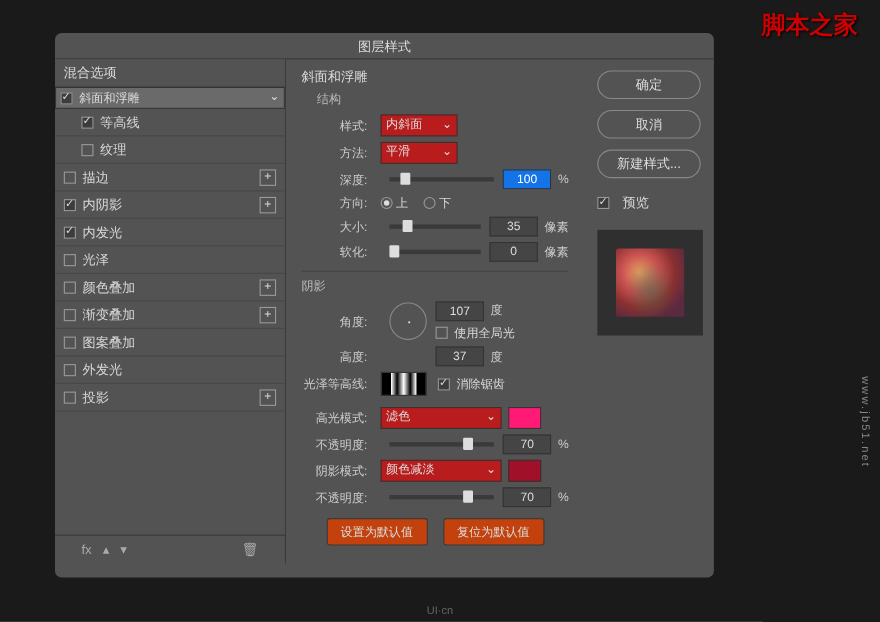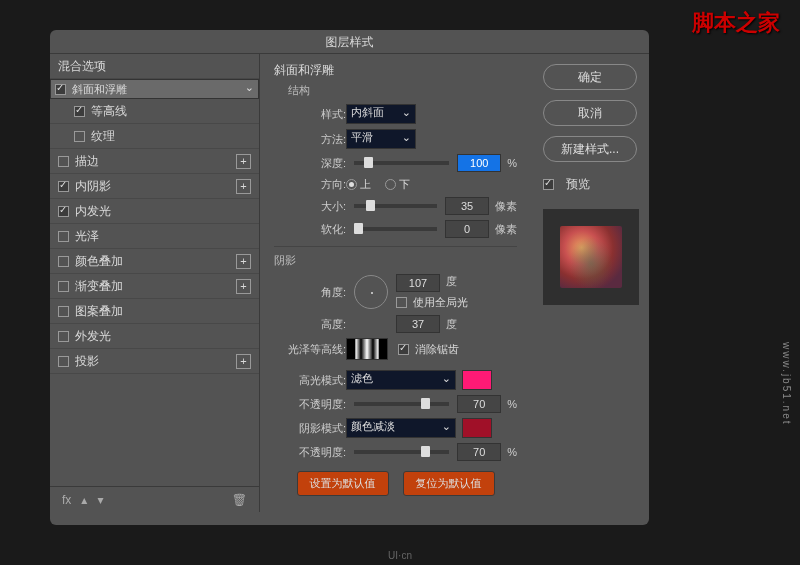--- a/index.html
+++ b/index.html
@@ -12,28 +12,28 @@
 .sidebar{width:210px;border-right:1px solid #3a3a3a;display:flex;flex-direction:column}
 .stylelist{flex:1;overflow:auto;background:#535353}
 .srow{display:flex;align-items:center;height:25px;padding:0 8px;border-bottom:1px solid #484848}
 .srow.indent{padding-left:24px}
 .srow.sel{background:#6a6a6a}
 .srow .lbl{flex:1}
 .plusbox{width:15px;height:15px;border:1px solid #999;display:flex;align-items:center;justify-content:center;font-size:11px;line-height:1}
 .cb{width:11px;height:11px;border:1px solid #999;margin-right:6px;position:relative;flex-shrink:0}
 .cb.on{background:#3c3c3c}
 .cb.on::after{content:"✓";position:absolute;top:-3px;left:0;color:#ddd;font-size:10px}
-.footer{height:26px;border-top:1px solid #3a3a3a;display:flex;align-items:center;padding:0 12px;gap:10px;color:#aaa}
+.footer{height:26px;border-top:1px solid #3a3a3a;display:flex;align-items:center;padding:0 24px;gap:10px;color:#aaa}
 .footer .trash{margin-left:auto}
 .main{flex:1;padding:8px 14px;font-size:11px}
 .sect{color:#ddd;font-size:12px;margin-bottom:4px}
 .sub{margin-left:14px;color:#bbb;font-size:11px;margin-bottom:6px}
 .row{display:flex;align-items:center;margin:5px 0}
-.row .lab{width:72px;text-align:right;padding-right:0;color:#ccc}
-.sel{background:#0f172a;border:1px solid #333;color:#ddd;height:20px;font-size:11px;padding:0 4px;min-width:70px;position:relative}
+.row .lab{width:72px;text-align:right;padding-right:12px;color:#ccc}
+.sel{background:#b91c1c;border:1px solid #333;color:#ddd;height:20px;font-size:11px;padding:0 4px;min-width:70px;position:relative}
 .sel::after{content:"⌄";position:absolute;right:4px;top:1px}
 .num{background:#454545;border:1px solid #333;width:44px;height:18px;color:#ddd;text-align:center;font-size:11px}
 .num.hl{background:#1473e6;color:#fff}
 .unit{margin-left:6px;color:#ccc}
 .slider{flex:1;max-width:140px;height:4px;background:#3a3a3a;margin:0 8px;position:relative}
 .slider .kn{position:absolute;top:-4px;width:9px;height:11px;background:#ddd;border-radius:1px}
 .radio{width:11px;height:11px;border:1px solid #999;border-radius:50%;margin-right:3px;display:inline-block;vertical-align:middle;position:relative}
 .radio.on::after{content:"";position:absolute;top:2px;left:2px;width:5px;height:5px;background:#ddd;border-radius:50%}
 .shade{border-top:1px solid #444;margin-top:8px;padding-top:6px}
 .anglewheel{width:34px;height:34px;border:1px solid #888;border-radius:50%;margin:0 8px;position:relative}

